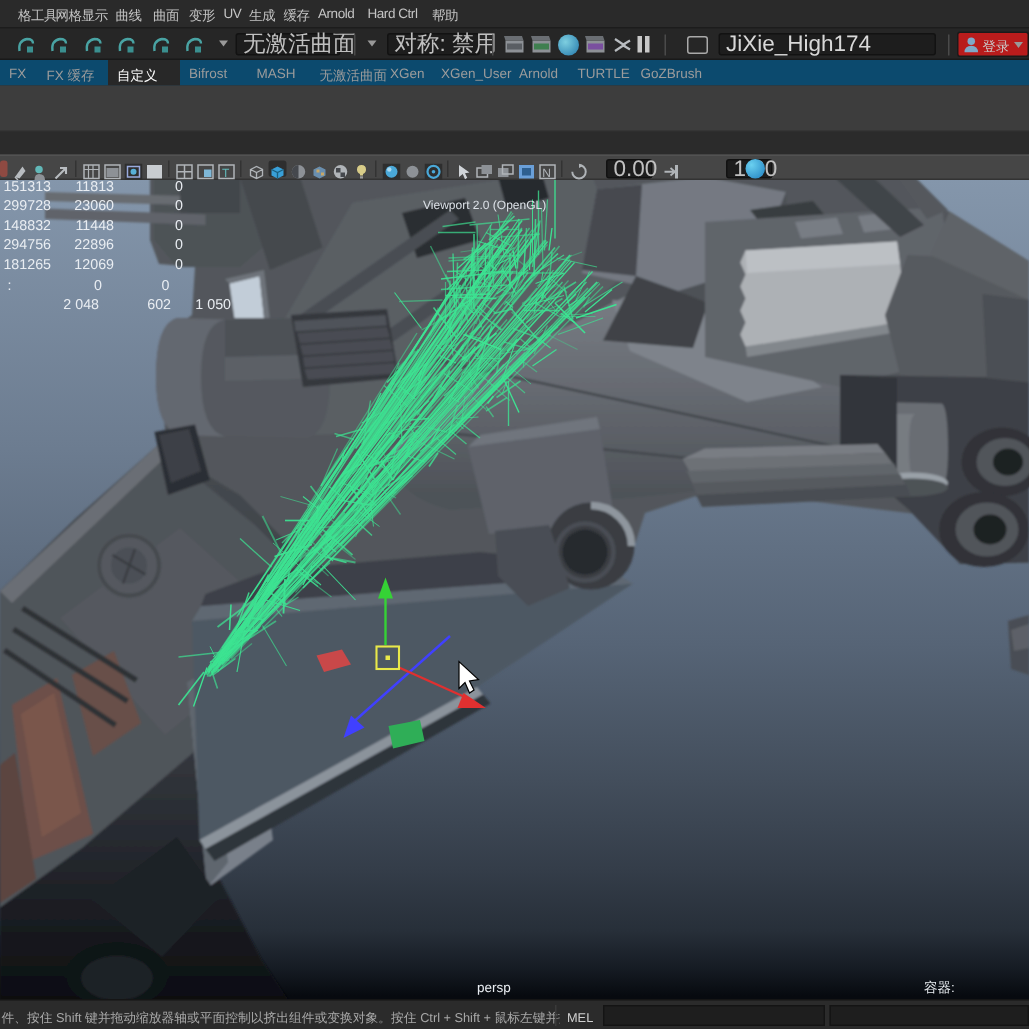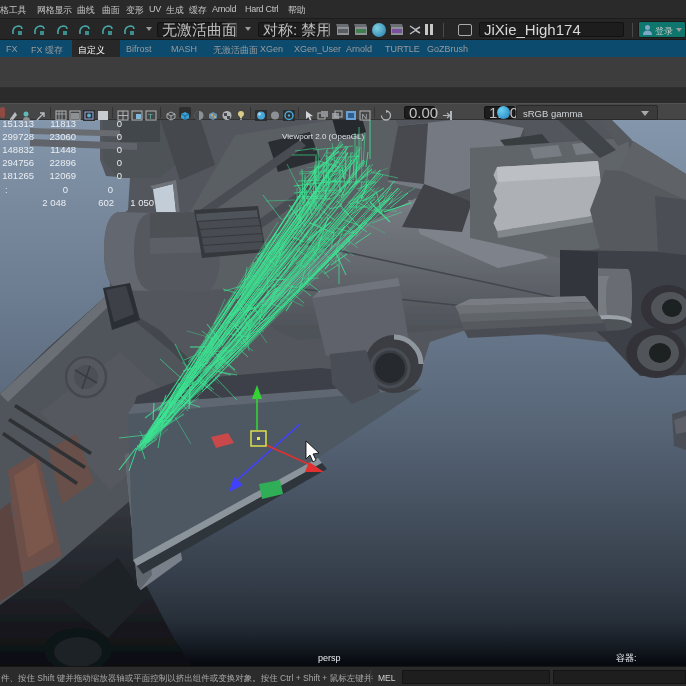--- a/index.html
+++ b/index.html
@@ -757,21 +757,21 @@
         <text x="114" y="206">602</text>
         <text x="154" y="206">1 050</text>
 <text x="5" y="193" text-anchor="start">:</text>
 </g>
 <text x="282" y="139" font-family="'Liberation Sans',sans-serif" font-size="8" fill="#dde2e8">Viewport 2.0 (OpenGL)</text>
 <text x="318" y="661" font-family="'Liberation Sans',sans-serif" font-size="9" fill="#e9edf2">persp</text>
 <text x="616" y="661" font-family="'Liberation Sans',sans-serif" font-size="9" fill="#e9edf2">容器:</text>
 
 </svg>
 <div class="bar" id="menubar">
-      <span style="left:0px;letter-spacing:-0.3px">格工具</span>
+      <span style="left:12px;letter-spacing:-0.3px">格工具</span>
       <span style="left:37px;letter-spacing:-0.3px">网格显示</span>
       <span style="left:77px;letter-spacing:-0.3px">曲线</span>
       <span style="left:102px;letter-spacing:-0.3px">曲面</span>
       <span style="left:126px;letter-spacing:-0.3px">变形</span>
       <span style="left:149px;letter-spacing:-0.3px">UV</span>
       <span style="left:166px;letter-spacing:-0.3px">生成</span>
       <span style="left:189px;letter-spacing:-0.3px">缓存</span>
       <span style="left:212px;letter-spacing:-0.3px">Arnold</span>
       <span style="left:245px;letter-spacing:-0.3px">Hard Ctrl</span>
       <span style="left:288px;letter-spacing:-0.3px">帮助</span>
@@ -825,21 +825,21 @@
         </svg></div>
       <div class="ico" style="left:408px;top:4px;width:14px;height:14px"><svg width="14" height="14">
           <path d="M2 3 L8 7 L2 11 M7 7 L12 4 M7 7 L12 10" stroke="#b8bcc0" stroke-width="1.5" fill="none"></path>
         </svg></div>
       <div style="position:absolute;left:425px;top:5px;width:3px;height:11px;background:#c8c8c8"></div>
       <div style="position:absolute;left:430px;top:5px;width:3px;height:11px;background:#c8c8c8"></div>
       <div class="vsep" style="left:443px;top:4px;height:14px"></div>
       <div class="ico" style="left:458px;top:5px;width:14px;height:12px;border:1.5px solid #aaa"></div>
       <div class="field" style="left:479px;top:3px;width:145px;height:15px;color:#d8d8d8">JiXie_High174</div>
       <div class="vsep" style="left:632px;top:4px;height:14px"></div>
-      <div style="position:absolute;left:638px;top:2px;width:48px;height:17px;background:#0f766e;border:1px solid #1a1a1a;border-radius:2px">
+      <div style="position:absolute;left:638px;top:2px;width:48px;height:17px;background:#b91c1c;border:1px solid #1a1a1a;border-radius:2px">
         <svg width="11" height="11" style="position:absolute;left:3px;top:2px">
           <circle cx="5.5" cy="3.5" r="2.5" fill="#7fa8c8"></circle>
           <path d="M1 11 Q1 6.5 5.5 6.5 Q10 6.5 10 11 Z" fill="#7fa8c8"></path>
         </svg>
         <span style="position:absolute;left:16px;top:3px;font-size:9px;color:#c8c8c8">登录</span>
         <div style="position:absolute;right:3px;top:6px;width:0;height:0;border-left:3px solid transparent;border-right:3px solid transparent;border-top:4px solid #999"></div>
       </div>
     </div>
 <div class="bar" id="shelftabs">
       <div style="position:absolute;left:72px;top:0;width:48px;height:17px;background:#282828"></div>
@@ -962,24 +962,20 @@
           <path d="M6 1 A4.5 4.5 0 1 1 1.5 5.5" stroke="#b0b4b8" fill="none" stroke-width="1.3"></path>
           <path d="M6 0 L9 1.5 L6 3 Z" fill="#b0b4b8"></path>
         </svg></div>
       <div class="field" style="left:404px;top:2px;width:31px;height:13px;line-height:11px">0.00</div>
       <div class="ico" style="left:441px;top:3px;width:12px;height:11px;"><svg width="12" height="11">
           <path d="M2 5.5 H8 M6 3 L9 5.5 L6 8" stroke="#b0b4b8" fill="none" stroke-width="1.2"></path>
           <rect x="9" y="1" width="2" height="9" fill="#b0b4b8"></rect>
         </svg></div>
       <div class="field" style="left:484px;top:2px;width:31px;height:13px;line-height:11px">1.00</div>
       <div class="ico" style="left:497px;top:2px;width:13px;height:13px;border-radius:7px;background:radial-gradient(circle at 4px 4px,#6ad0f0,#1f7fc0)"></div>
-      <div style="position:absolute;left:516px;top:1px;width:142px;height:15px;background:#3a3a3a;border:1px solid #2a2a2a;border-radius:2px">
-        <span style="position:absolute;left:6px;top:2px;font-size:9.5px;color:#cfd3d6">sRGB gamma</span>
-        <div style="position:absolute;right:8px;top:5px;width:0;height:0;border-left:4px solid transparent;border-right:4px solid transparent;border-top:5px solid #aaa"></div>
-      </div>
     </div>
 <div class="bar" id="bottombar">
       <div style="position:absolute;left:0;top:0;width:373px;height:20px;overflow:hidden">
         <span style="position:absolute;left:1px;top:6px;white-space:nowrap;color:#a8a8a8">件、按住 Shift 键并拖动缩放器轴或平面控制以挤出组件或变换对象。按住 Ctrl + Shift + 鼠标左键并拖动</span>
       </div>
       <div class="vsep" style="left:370px;top:3px;height:14px;background:#3a3a3a"></div>
       <span style="position:absolute;left:378px;top:6px;color:#d0d0d0">MEL</span>
       <div style="position:absolute;left:402px;top:3px;width:148px;height:14px;background:#1e1e1e;border:1px solid #141414"></div>
       <div style="position:absolute;left:553px;top:3px;width:133px;height:14px;background:#1e1e1e;border:1px solid #141414"></div>
     </div>

